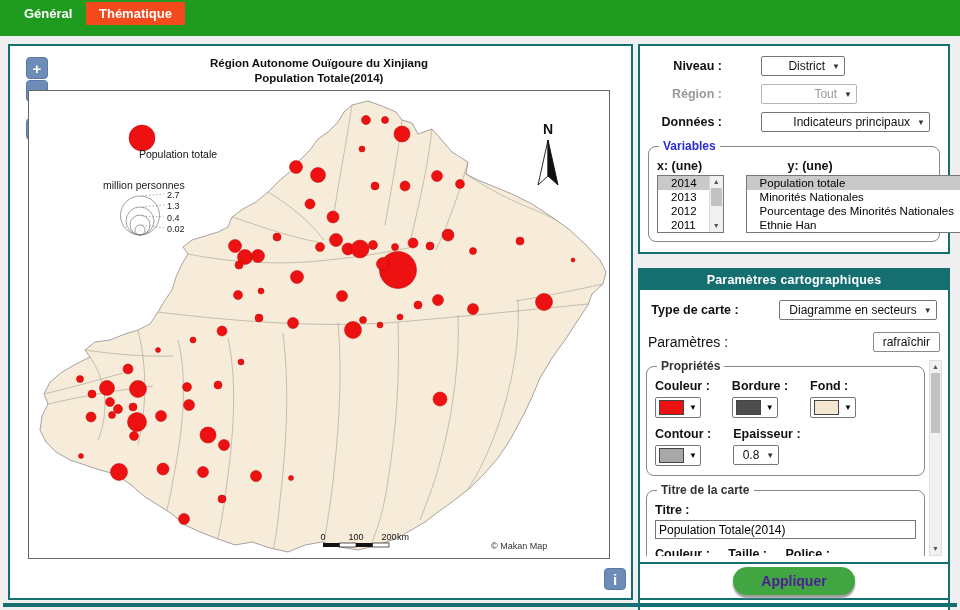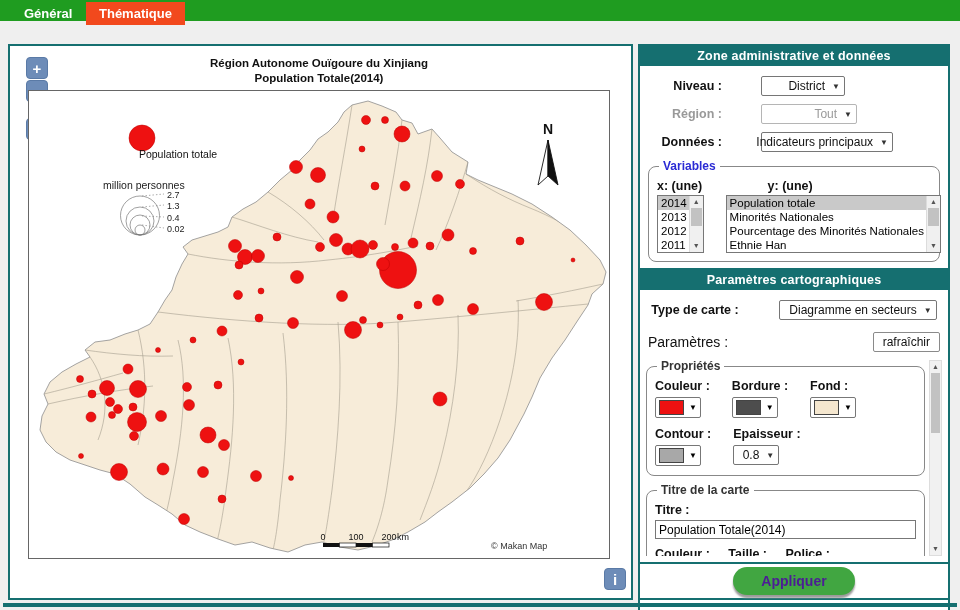--- a/index.html
+++ b/index.html
@@ -1,19 +1,19 @@
 <!DOCTYPE html>
 <html><head>
 <meta charset="utf-8">
 <style>
   html,body{margin:0;padding:0;}
   body{width:960px;height:610px;position:relative;background:#efefef;
        font-family:"Liberation Sans",sans-serif;overflow:hidden;}
   
-  .topbar{position:absolute;left:0;top:0;width:960px;height:21px;background:#1f9c20;}
+  .topbar{position:absolute;left:0;top:0;width:960px;height:36px;background:#1f9c20;}
   .tab-general{position:absolute;left:24px;top:6px;color:#fff;font-weight:bold;font-size:13px;cursor:pointer;}
   .tab-thematique{position:absolute;left:86px;top:2px;background:#f2491d;color:#fff;font-weight:bold;
        font-size:13px;padding:4px 13px;cursor:pointer;}
   
   .map-panel{position:absolute;left:8px;top:44px;width:625px;height:556px;background:#fff;
        border:2px solid #156f70;box-sizing:border-box;}
   .ctrl-btn{position:absolute;width:22px;height:22px;background:#6d8cb8;color:#fff;font-weight:bold;
        text-align:center;line-height:22px;border-radius:4px;border:1px solid #5a7aa6;font-size:15px;
        box-sizing:border-box;cursor:pointer;}
   .map-title{position:absolute;left:18px;top:10px;width:582px;text-align:center;font-weight:bold;
@@ -31,21 +31,21 @@
        background:#fff;font-size:12px;height:20px;padding:0 4px;border-radius:2px;box-sizing:border-box;
        color:#111;cursor:pointer;white-space:nowrap;}
   .sel .arr{font-size:8px;margin-left:7px;color:#333;}
   .sel.dis{color:#9a9a9a;border-color:#b5b5b5;cursor:default;}
   .fs{border:1px solid #888;border-radius:8px;position:relative;padding:12px 8px 8px;background:#fff;}
   .fs-legend{position:absolute;top:-8px;left:10px;background:#fff;padding:0 4px;font-size:12px;font-weight:bold;color:#333;}
   .legend-blue{color:#2a2ad4;}
   .collabel{font-weight:bold;font-size:12.5px;color:#111;}
   .lb{border:1px solid #777;height:58px;background:#fff;font-size:11.5px;position:relative;overflow:hidden;
       padding-right:13px;box-sizing:border-box;}
-  .lb-item{padding:0 3px;line-height:14px;white-space:nowrap;overflow:hidden;cursor:pointer;}
+  .lb-item{padding:0 13px;line-height:14px;white-space:nowrap;overflow:hidden;cursor:pointer;}
   .lb-item.selected{background:#c9c9c9;}
   .lb-sb{position:absolute;right:0;top:0;bottom:0;width:13px;background:#f0f0f0;border-left:1px solid #dcdcdc;}
   .sb-arrow{height:12px;font-size:7px;text-align:center;color:#555;line-height:12px;cursor:pointer;}
   .sb-thumb{background:#c2c2c2;margin:0 1px;height:18px;cursor:pointer;}
   .btn-refresh{border:1px solid #8a8a8a;background:#fff;font-size:12px;padding:2px 9px;border-radius:2px;
       color:#111;cursor:pointer;font-family:"Liberation Sans",sans-serif;}
   .swsel{display:inline-flex;align-items:center;border:1px solid #777;background:#fff;height:21px;
       padding:1px 3px;border-radius:2px;cursor:pointer;box-sizing:border-box;}
   .sw{width:23px;height:13px;border:1px solid #444;margin-right:5px;}
   .scrollarea{position:relative;margin:8px 6px 0 6px;height:196px;overflow:hidden;padding-right:17px;}
@@ -221,39 +221,38 @@
       <rect x="311.5" y="453" width="16.5" height="4" fill="#fff" stroke="#111" stroke-width="0.7"></rect>
       <rect x="328" y="453" width="16.5" height="4" fill="#111"></rect>
       <rect x="344.5" y="453" width="16.5" height="4" fill="#fff" stroke="#111" stroke-width="0.7"></rect>
     </g>
 
     <text x="463" y="459" font-size="9" fill="#333">© Makan Map</text>
   </svg>
 </div>
 
 <div class="panel-box" style="top:44px;">
-  <div class="panel-header">Zone administrative et données</div>
   <div style="padding:2px 8px 10px 8px;">
     <div class="frow">
       <span class="flabel">Niveau :</span>
       <span class="sel" style="width:84px;">
         <span>District</span>
         <span class="arr">▼</span>
       </span>
     </div>
     <div class="frow">
       <span class="flabel dis">Région :</span>
       <span class="sel dis" style="width:96px;">
         <span>Tout</span>
         <span class="arr">▼</span>
       </span>
     </div>
     <div class="frow">
       <span class="flabel">Données :</span>
-      <span class="sel" style="width:132px;">
+      <span class="sel" style="width:169px;">
         <span>Indicateurs principaux</span>
         <span class="arr">▼</span>
       </span>
     </div>
 
     <div class="fs" style="margin-top:14px;">
       <span class="fs-legend legend-blue">Variables</span>
       <div style="display:flex;">
         <div style="width:88px;margin-right:22px;">
           <div class="collabel">x: (une)</div>

